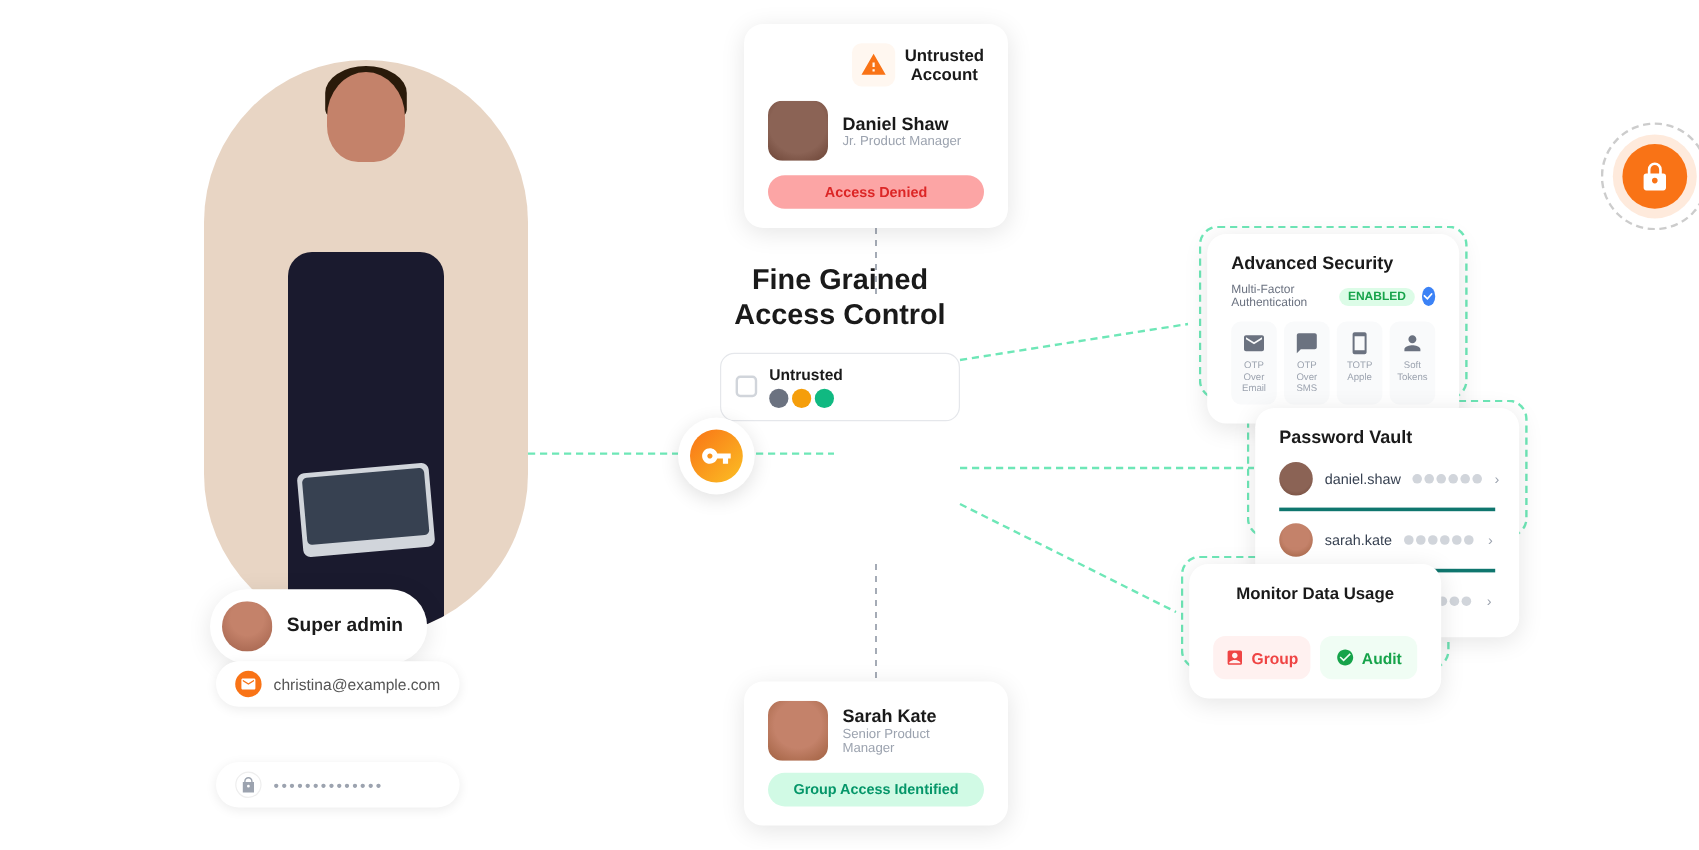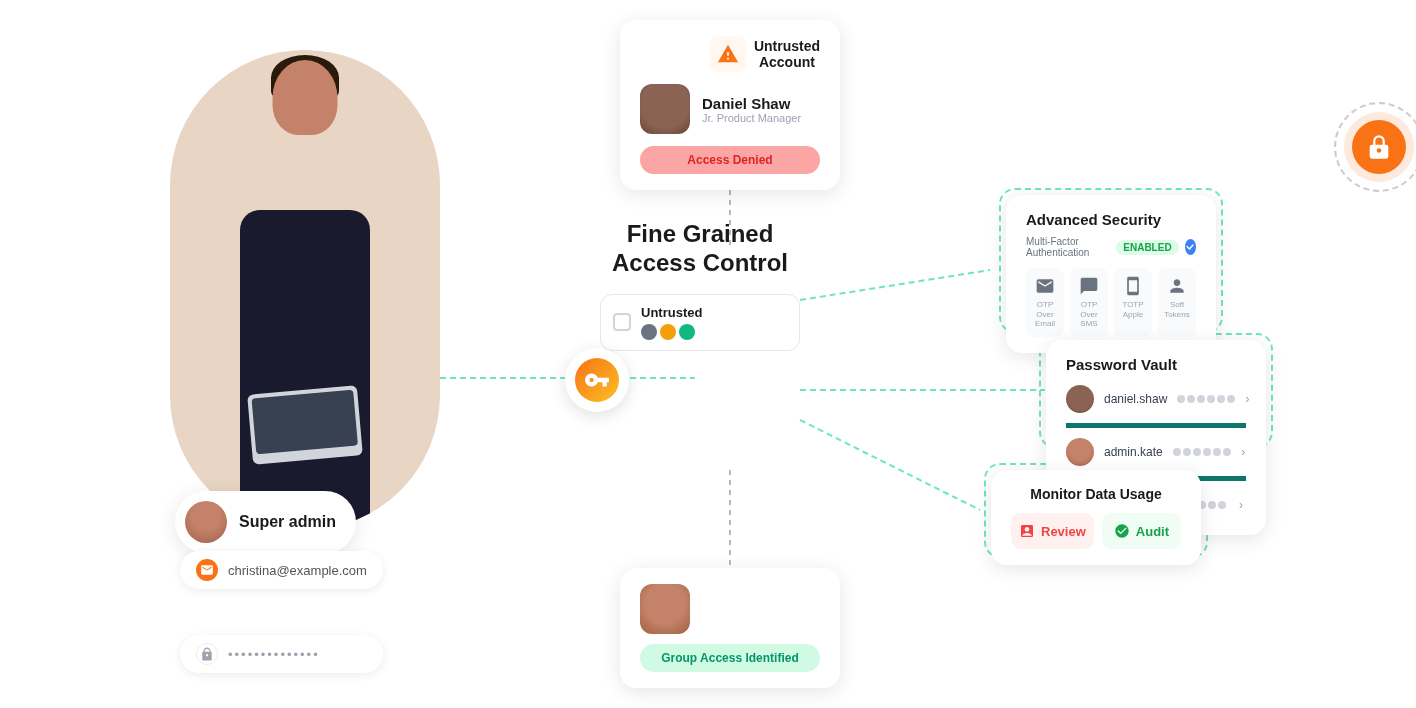--- a/index.html
+++ b/index.html
@@ -269,21 +269,21 @@
       border-radius: 16px;
       padding: 16px 20px;
       box-shadow: 0 4px 20px rgba(0,0,0,0.1);
       width: 220px;
     }
     .vault-title { font-size: 15px; font-weight: 700; color: #1a1a1a; margin-bottom: 12px; }
     .vault-row {
       display: flex; align-items: center; gap: 10px;
       margin-bottom: 10px;
       padding-bottom: 10px;
-      border-bottom: 5px solid #0f766e;
+      border-bottom: 3px solid #0f766e;
     }
     .vault-row:last-child { border-bottom: none; margin-bottom: 0; padding-bottom: 0; }
     .vault-avatar {
       width: 28px; height: 28px;
       border-radius: 50%;
       flex-shrink: 0;
     }
     .vault-username { font-size: 12px; color: #374151; flex: 1; }
     .vault-stars { display: flex; gap: 2px; }
     .vault-star { width: 8px; height: 8px; background: #d1d5db; border-radius: 50%; }
@@ -297,21 +297,21 @@
     
     .monitor-card {
       position: absolute;
       top: 470px; right: 215px;
       background: white;
       border-radius: 16px;
       padding: 16px 20px;
       box-shadow: 0 4px 20px rgba(0,0,0,0.1);
       width: 210px;
     }
-    .monitor-title { font-size: 14px; font-weight: 700; color: #1a1a1a; margin-bottom: 11px; text-align: center; }
+    .monitor-title { font-size: 14px; font-weight: 700; color: #1a1a1a; margin-bottom: 28px; text-align: center; }
     .monitor-btns { display: flex; gap: 8px; }
     .monitor-btn {
       flex: 1;
       border-radius: 10px;
       padding: 10px 8px;
       display: flex; align-items: center; justify-content: center; gap: 6px;
       font-size: 13px; font-weight: 600;
       border: none; cursor: pointer;
     }
     .monitor-btn.review { background: #fff1f0; color: #ef4444; }
@@ -577,21 +577,21 @@
       <div class="vault-star"></div>
       <div class="vault-star"></div>
       <div class="vault-star"></div>
       <div class="vault-star"></div>
       <div class="vault-star"></div>
     </div>
     <div class="vault-expand">›</div>
   </div>
   <div class="vault-row">
     <div class="vault-avatar" style="background:radial-gradient(circle at 50% 40%, #c4826a 50%, #a06040 100%);"></div>
-    <span class="vault-username">admin.kate</span>
+    <span class="vault-username">sarah.kate</span>
     <div class="vault-stars">
       <div class="vault-star"></div>
       <div class="vault-star"></div>
       <div class="vault-star"></div>
       <div class="vault-star"></div>
       <div class="vault-star"></div>
       <div class="vault-star"></div>
     </div>
     <div class="vault-expand">›</div>
   </div>
@@ -610,31 +610,35 @@
   </div>
 </div>
 
 <div class="monitor-card">
   <div class="monitor-title">Monitor Data Usage</div>
   <div class="monitor-btns">
     <button class="monitor-btn review">
       <svg viewBox="0 0 24 24" fill="#ef4444">
           <path d="M19 3H5c-1.1 0-2 .9-2 2v14c0 1.1.9 2 2 2h14c1.1 0 2-.9 2-2V5c0-1.1-.9-2-2-2zm-7 3c1.93 0 3.5 1.57 3.5 3.5S13.93 13 12 13s-3.5-1.57-3.5-3.5S10.07 6 12 6zm7 13H5v-.23c0-.62.28-1.2.76-1.58C7.47 15.82 9.64 15 12 15s4.53.82 6.24 2.19c.48.38.76.97.76 1.58V19z"></path>
         </svg>
-      <span>Review</span>
+      <span>Group</span>
     </button>
     <button class="monitor-btn audit">
       <svg viewBox="0 0 24 24" fill="#16a34a">
           <path d="M12 2C6.48 2 2 6.48 2 12s4.48 10 10 10 10-4.48 10-10S17.52 2 12 2zm-2 15l-5-5 1.41-1.41L10 14.17l7.59-7.59L19 8l-9 9z"></path>
         </svg>
       <span>Audit</span>
     </button>
   </div>
 </div>
 
 <div class="sarah-card">
   <div class="sarah-row">
     <div class="sarah-avatar">
       <div class="sarah-avatar-img"></div>
     </div>
+    <div class="user-info">
+      <div class="user-name">Sarah Kate</div>
+      <div class="user-title">Senior Product Manager</div>
+    </div>
   </div>
   <button class="group-access-btn">Group Access Identified</button>
 </div>
 
 </body></html>

